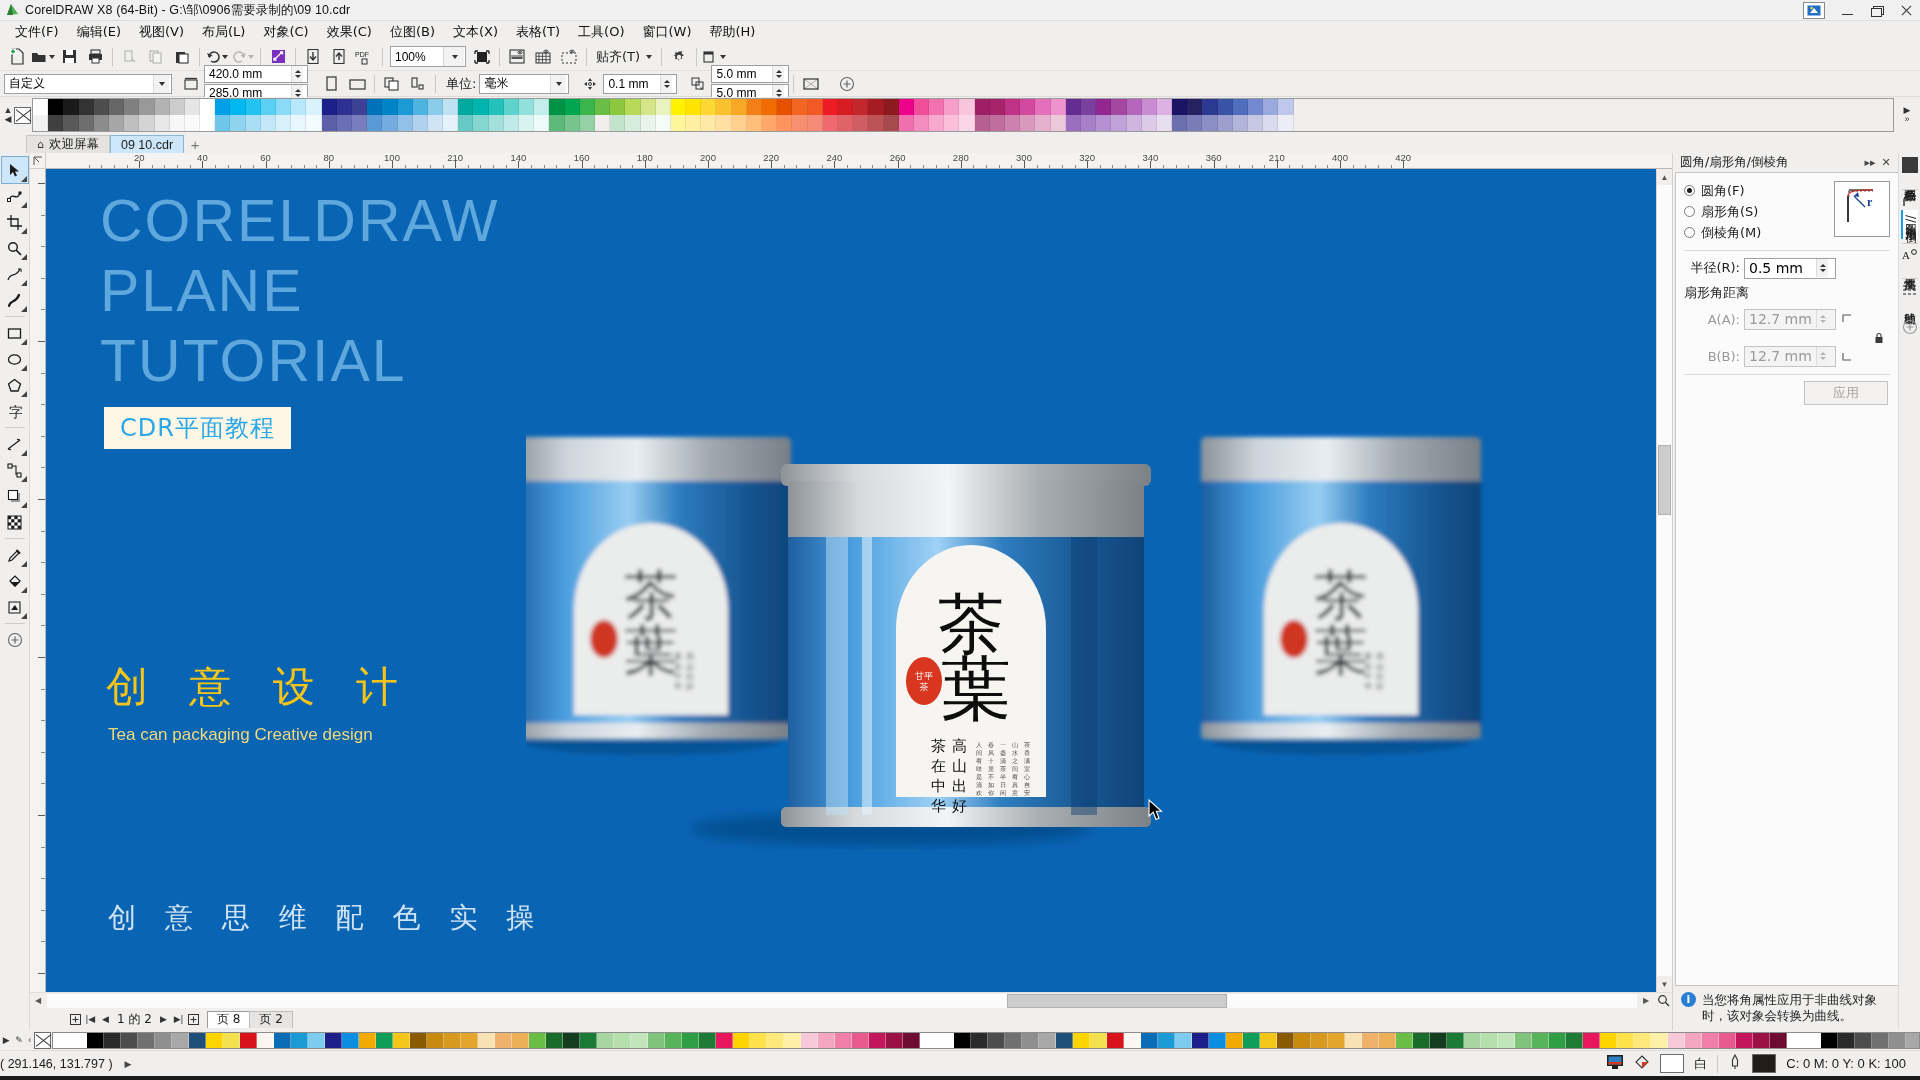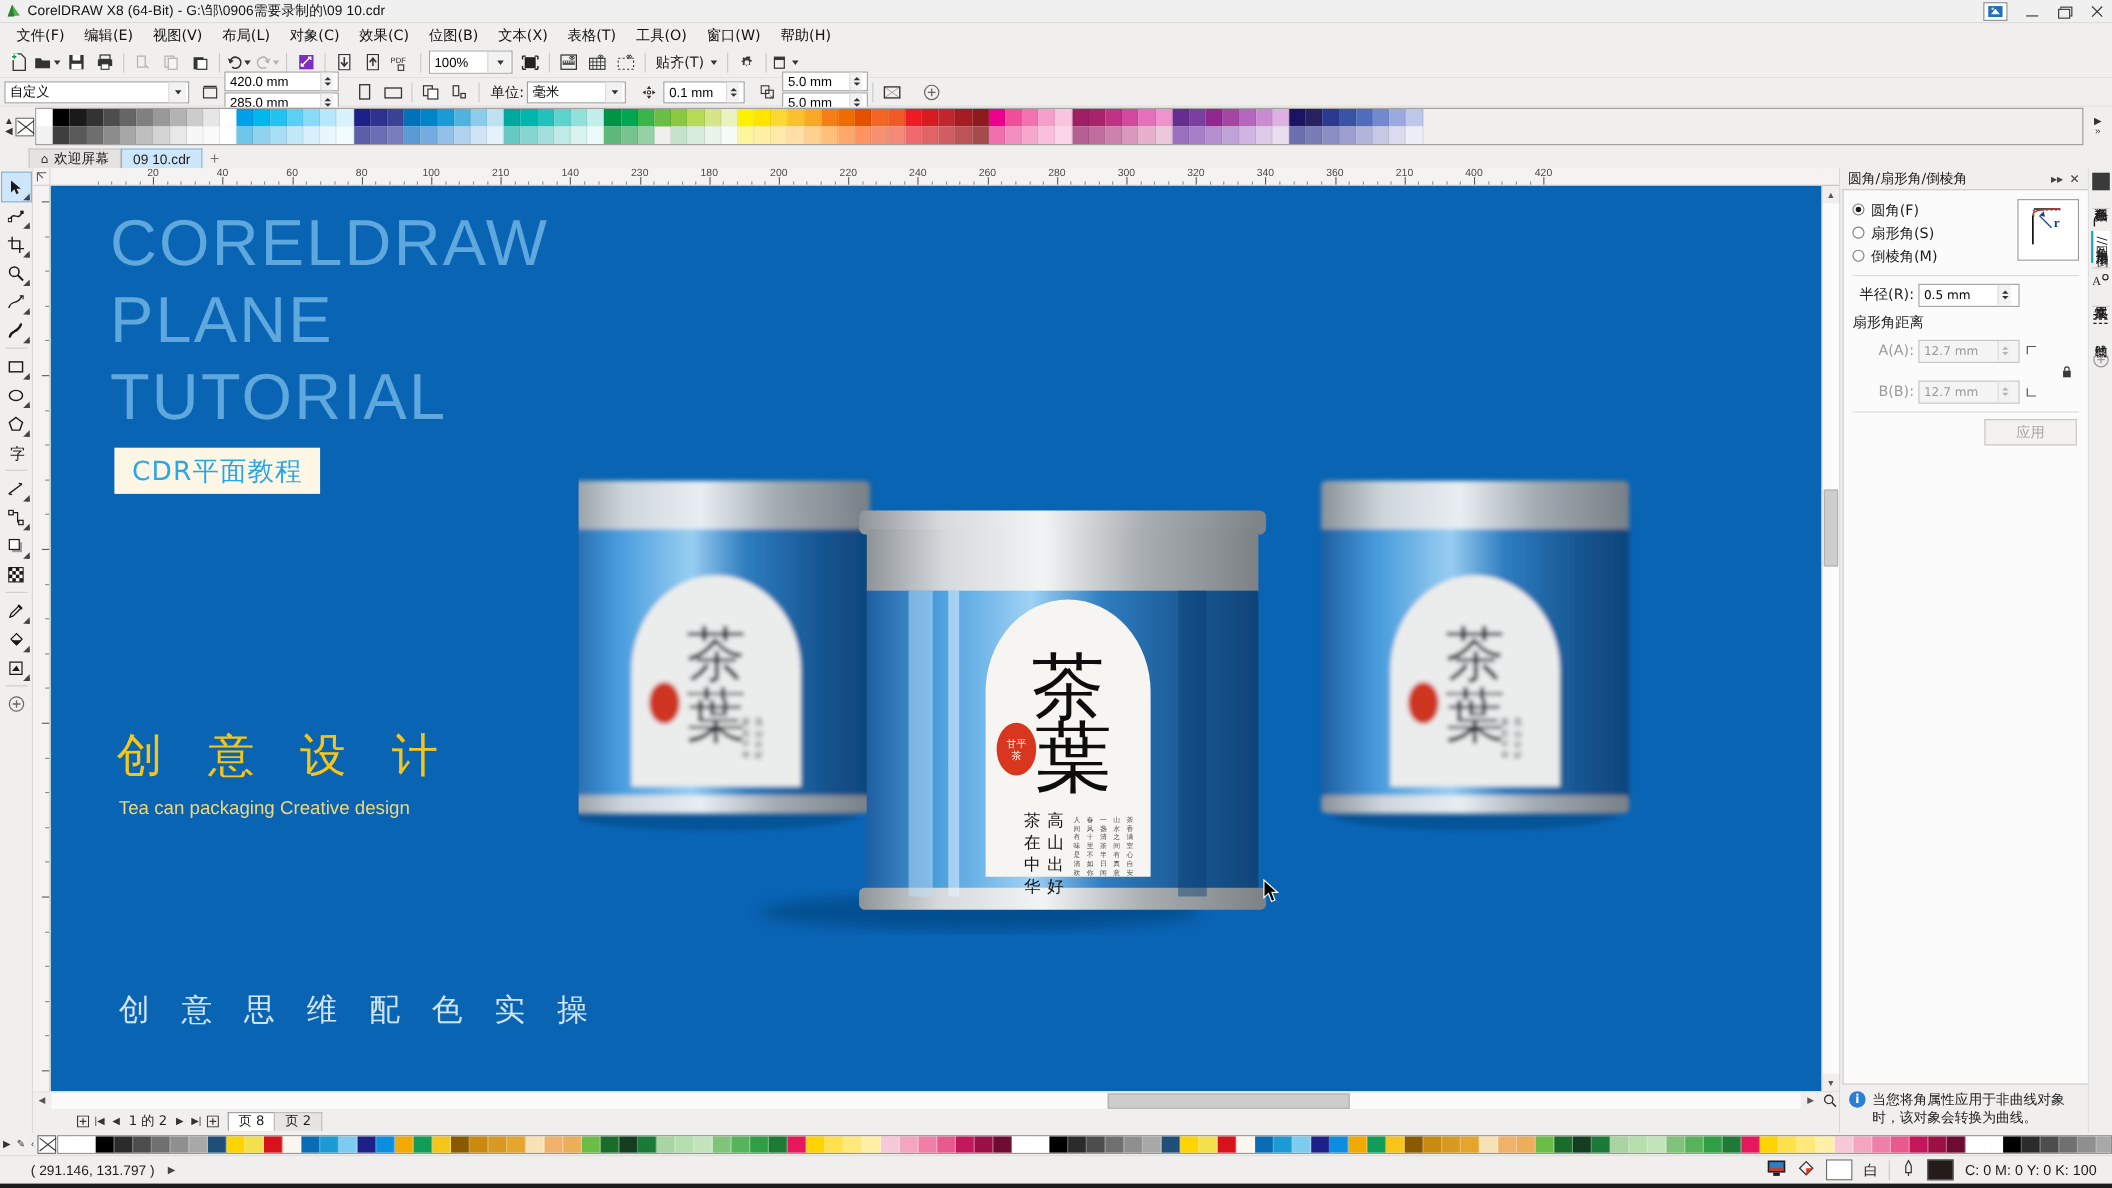--- a/index.html
+++ b/index.html
@@ -126,41 +126,41 @@
   .docker-head .ic{width:16px;height:16px;display:flex;align-items:center;justify-content:center;color:#444;font-size:11px;}
   .docker-body{flex:1;background:#fbfbfb;border:1px solid #c8c6c4;border-right:none;margin-left:2px;padding:7px 8px 0 8px;position:relative;}
   .radio-row{display:flex;align-items:center;gap:6px;height:21px;font-size:13px;}
   .radio{width:11px;height:11px;border-radius:50%;border:1px solid #7a7a7a;background:#fff;position:relative;flex:0 0 11px;}
   .radio.on:after{content:"";position:absolute;left:2px;top:2px;width:5px;height:5px;border-radius:50%;background:#1a1a1a;}
   .preview{position:absolute;right:8px;top:8px;width:56px;height:56px;border:1px solid #9a9a9a;background:#fff;}
   .hr{height:1px;background:#dcdad8;margin:7px 0 6px 0;}
   .field-row{display:flex;align-items:center;gap:4px;height:22px;margin-bottom:5px;font-size:13px;}
   .field-row .fl{width:56px;text-align:right;white-space:nowrap;}
   .inp{display:flex;align-items:center;height:21px;border:1px solid #a0a0a0;background:#fff;width:92px;}
-  .inp input{border:0;outline:0;height:19px;width:71px;font-size:11px;padding-left:4px;font-family:inherit;background:transparent;}
+  .inp input{border:0;outline:0;height:19px;width:71px;font-size:14px;padding-left:4px;font-family:inherit;background:transparent;}
   .inp.dis{background:#f4f4f4;border-color:#c4c4c4;}
   .inp.dis input{color:#9a9a9a;}
   .sec-title{font-size:13px;margin:2px 0 6px 0;}
   .apply{width:84px;height:24px;border:1px solid #c4c2c0;background:#f3f2f1;color:#a8a6a4;font-size:13px;display:flex;align-items:center;justify-content:center;}
   .hint{display:flex;gap:6px;padding:6px 8px 6px 8px;font-size:12.5px;line-height:16px;background:#f0efee;}
   .hint .i{width:15px;height:15px;border-radius:50%;background:#2a7fd4;color:#fff;font-size:11px;display:flex;align-items:center;justify-content:center;flex:0 0 15px;font-weight:bold;}
 
   
   .rail{width:22px;background:#f0efee;display:flex;flex-direction:column;align-items:center;flex:0 0 22px;border-left:1px solid #dedcda;}
   .rail-tab{writing-mode:vertical-rl;font-size:11.5px;padding:5px 0;display:flex;align-items:center;gap:4px;color:#1c1c1c;white-space:nowrap;}
   .rail-tab.active{background:#fff;border-left:2px solid #1a9ae0;}
   .railsep{width:16px;height:1px;background:#cfcdcb;margin:4px 0;}
 
   
   .botpal{height:20px;background:#f0efee;display:flex;align-items:center;flex:0 0 20px;}
   .botpal-nav{width:34px;display:flex;align-items:center;justify-content:space-around;font-size:9px;color:#333;}
   .botpal-strip{display:flex;flex:1;height:17px;border:1px solid #8c8c8c;overflow:hidden;}
   .botpal-strip .c{width:17px;height:15px;flex:0 0 17px;border-right:1px solid rgba(255,255,255,.35);}
   .statusbar{height:26px;background:#f0efee;display:flex;align-items:center;flex:0 0 26px;font-size:12.5px;border-top:1px solid #e0dedc;}
-  .sb-coord{padding-left:28px;white-space:nowrap;}
+  .sb-coord{padding-left:0;white-space:nowrap;}
   .sb-arrow{margin-left:12px;font-size:9px;color:#444;}
   .sb-right{margin-left:auto;display:flex;align-items:center;gap:10px;padding-right:14px;}
   .sb-sw{width:24px;height:19px;border:1px solid #6b6b6b;background:#fff;}
   .sb-sw.blk{background:#231c18;}
   .sb-sep{width:1px;height:18px;background:#c8c8c8;}
   .blackbar{height:4px;background:#1b1b1b;flex:0 0 4px;}
 
   
   .art-title{position:absolute;font-family:"Liberation Sans",sans-serif;color:#5fa8dd;font-weight:300;letter-spacing:2px;}
   .art-badge{position:absolute;background:#fdf6e4;color:#2aa7e8;font-size:24px;padding:5px 16px;letter-spacing:1px;white-space:nowrap;}
@@ -851,21 +851,21 @@
             <div class="tk" style="left: 371.28px; height: 3px;"></div>
             <div class="tk" style="left: 383.92px; height: 3px;"></div>
             <div class="tk" style="left: 396.56px; height: 3px;"></div>
             <div class="tk tkM" style="left: 472.4px;"></div>
             <div class="lb" style="left: 472.4px;">140</div>
             <div class="tk" style="left: 421.84px; height: 3px;"></div>
             <div class="tk" style="left: 434.48px; height: 3px;"></div>
             <div class="tk" style="left: 447.12px; height: 3px;"></div>
             <div class="tk" style="left: 459.76px; height: 3px;"></div>
             <div class="tk tkM" style="left: 535.6px;"></div>
-            <div class="lb" style="left: 535.6px;">230</div>
+            <div class="lb" style="left: 535.6px;">160</div>
             <div class="tk" style="left: 485.04px; height: 3px;"></div>
             <div class="tk" style="left: 497.68px; height: 3px;"></div>
             <div class="tk" style="left: 510.32px; height: 3px;"></div>
             <div class="tk" style="left: 522.96px; height: 3px;"></div>
             <div class="tk tkM" style="left: 598.8px;"></div>
             <div class="lb" style="left: 598.8px; margin-top: 12px;">180</div>
             <div class="tk" style="left: 548.24px; height: 3px;"></div>
             <div class="tk" style="left: 560.88px; height: 3px;"></div>
             <div class="tk" style="left: 573.52px; height: 3px;"></div>
             <div class="tk" style="left: 586.16px; height: 3px;"></div>

